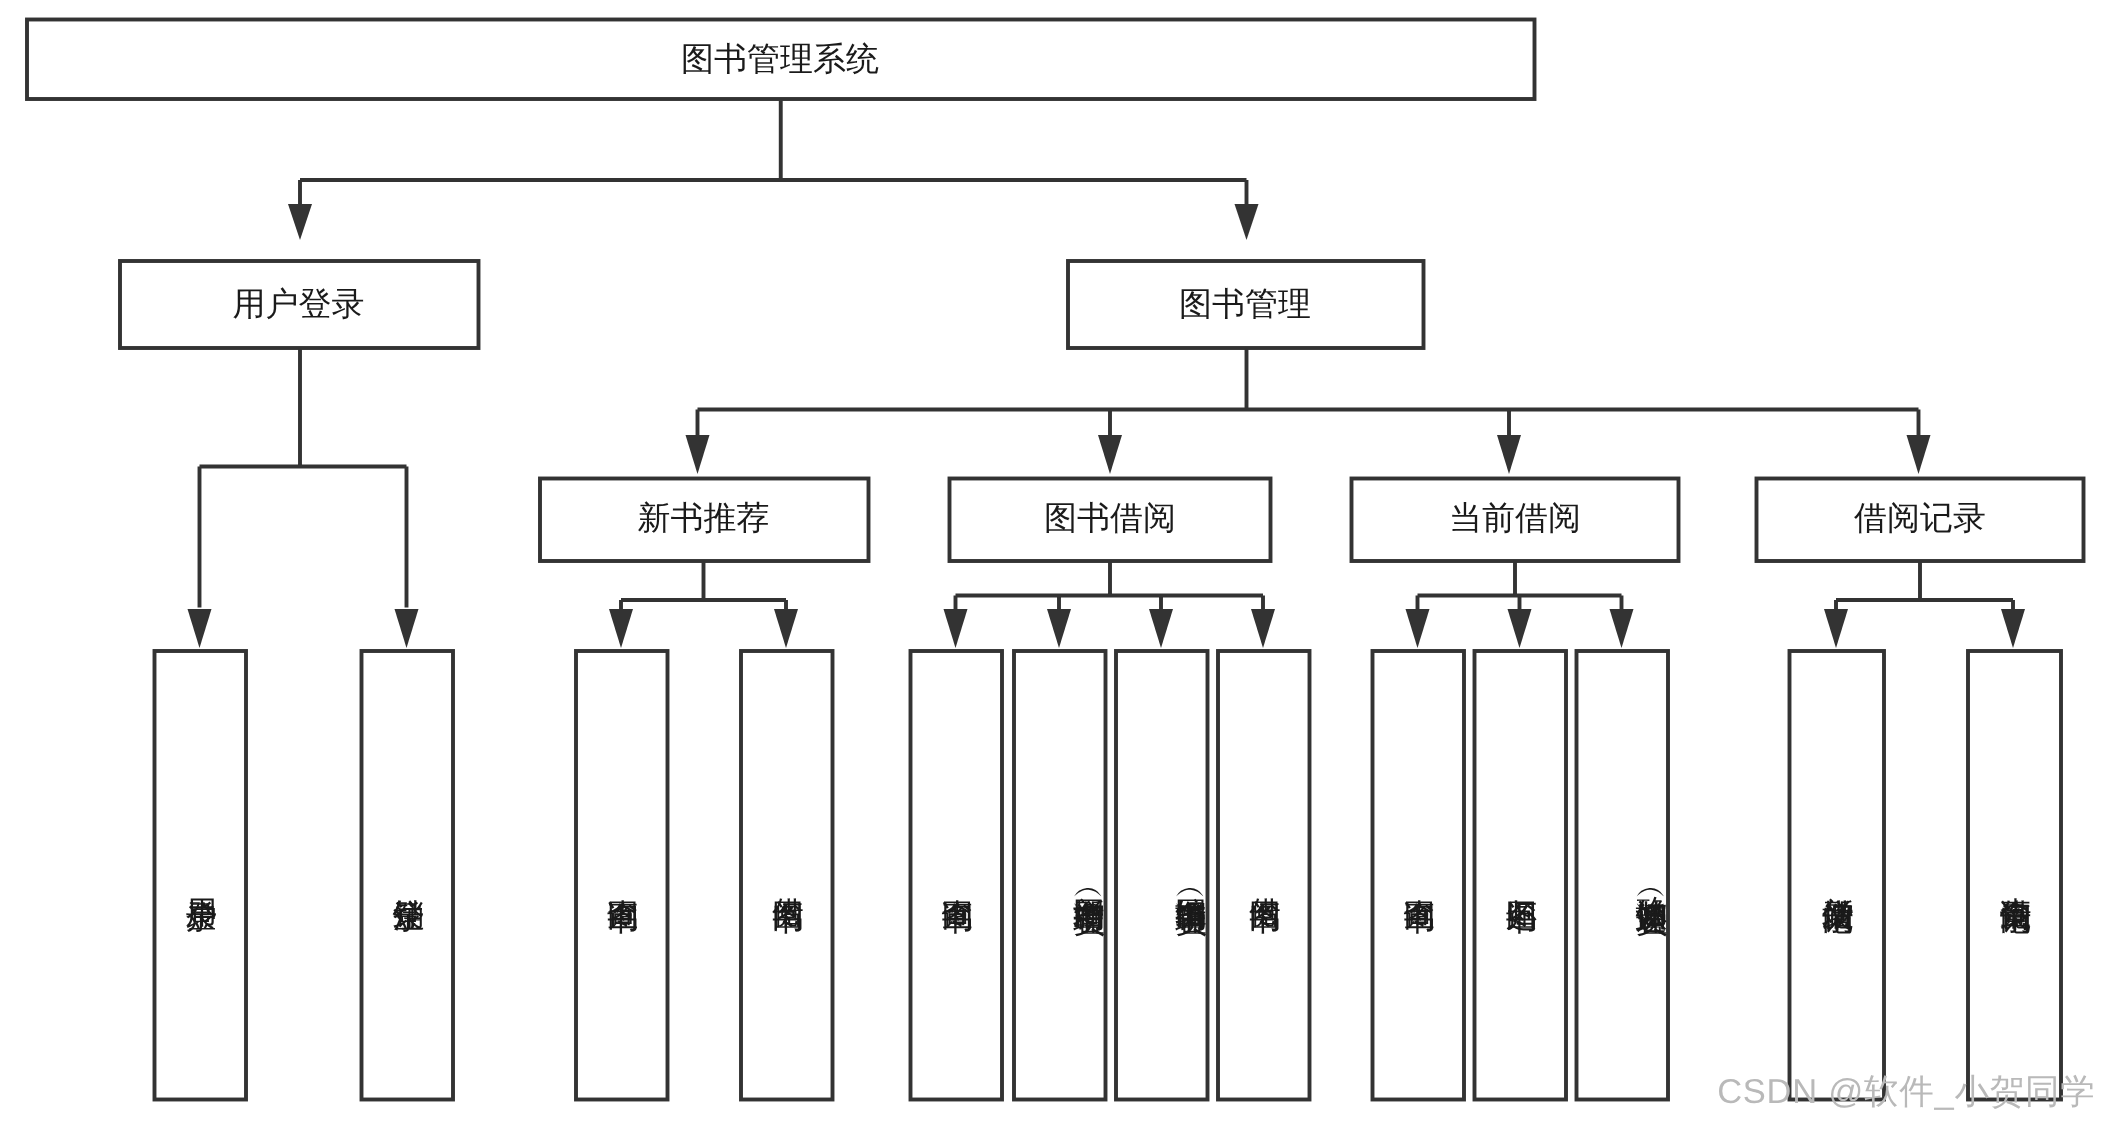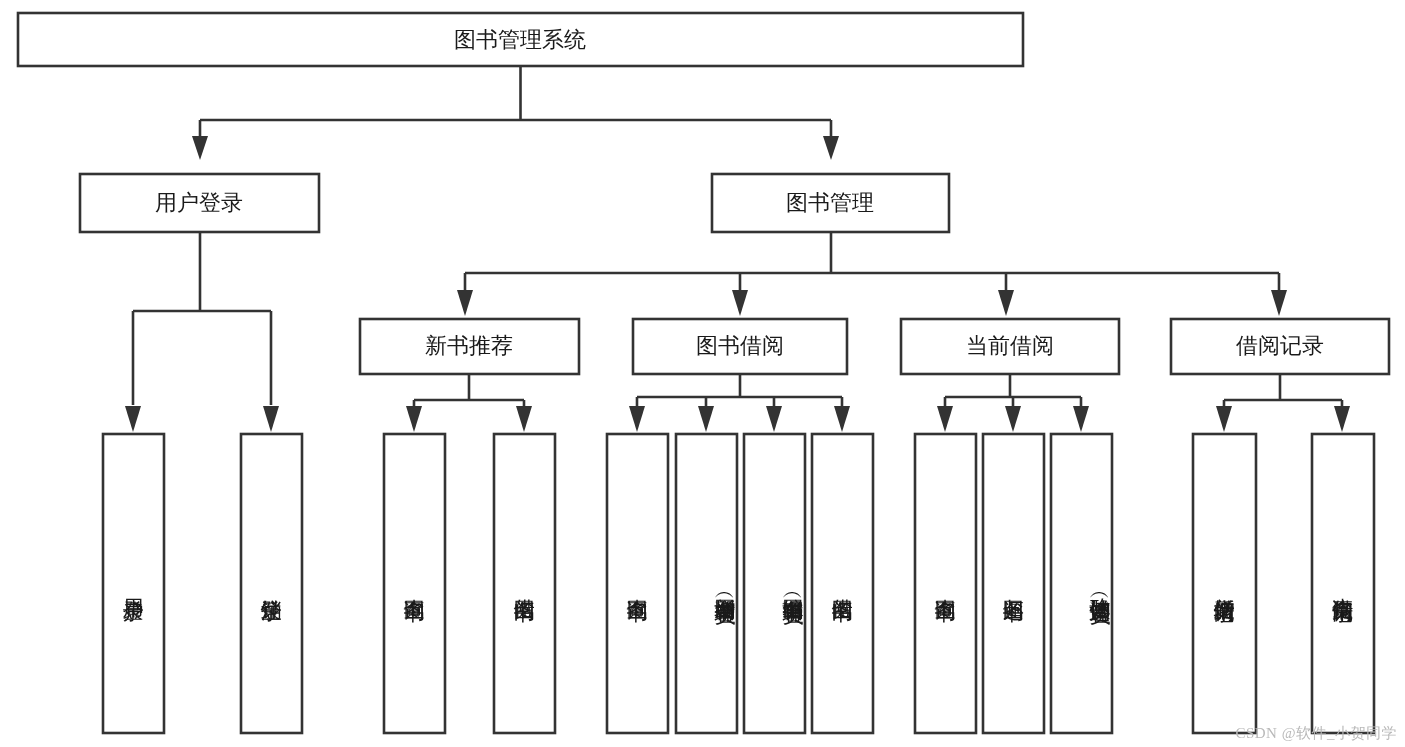--- a/index.html
+++ b/index.html
@@ -63,22 +63,22 @@
     white-space: nowrap;
     pointer-events: none;
   }
   .vlabel.centered {
     align-items: center;
   }
   .watermark {
     position: absolute;
     right: 8px;
     bottom: 4px;
-    font-family: Liberation Serif, serif;
-    font-size: 15px;
+    font-family: Liberation Sans, sans-serif;
+    font-size: 23px;
     color: #b9b9b9;
     letter-spacing: 0.5px;
     white-space: nowrap;
   }
 </style>
 </head>
 <body>
 
 <div id="diagram-root">
 

